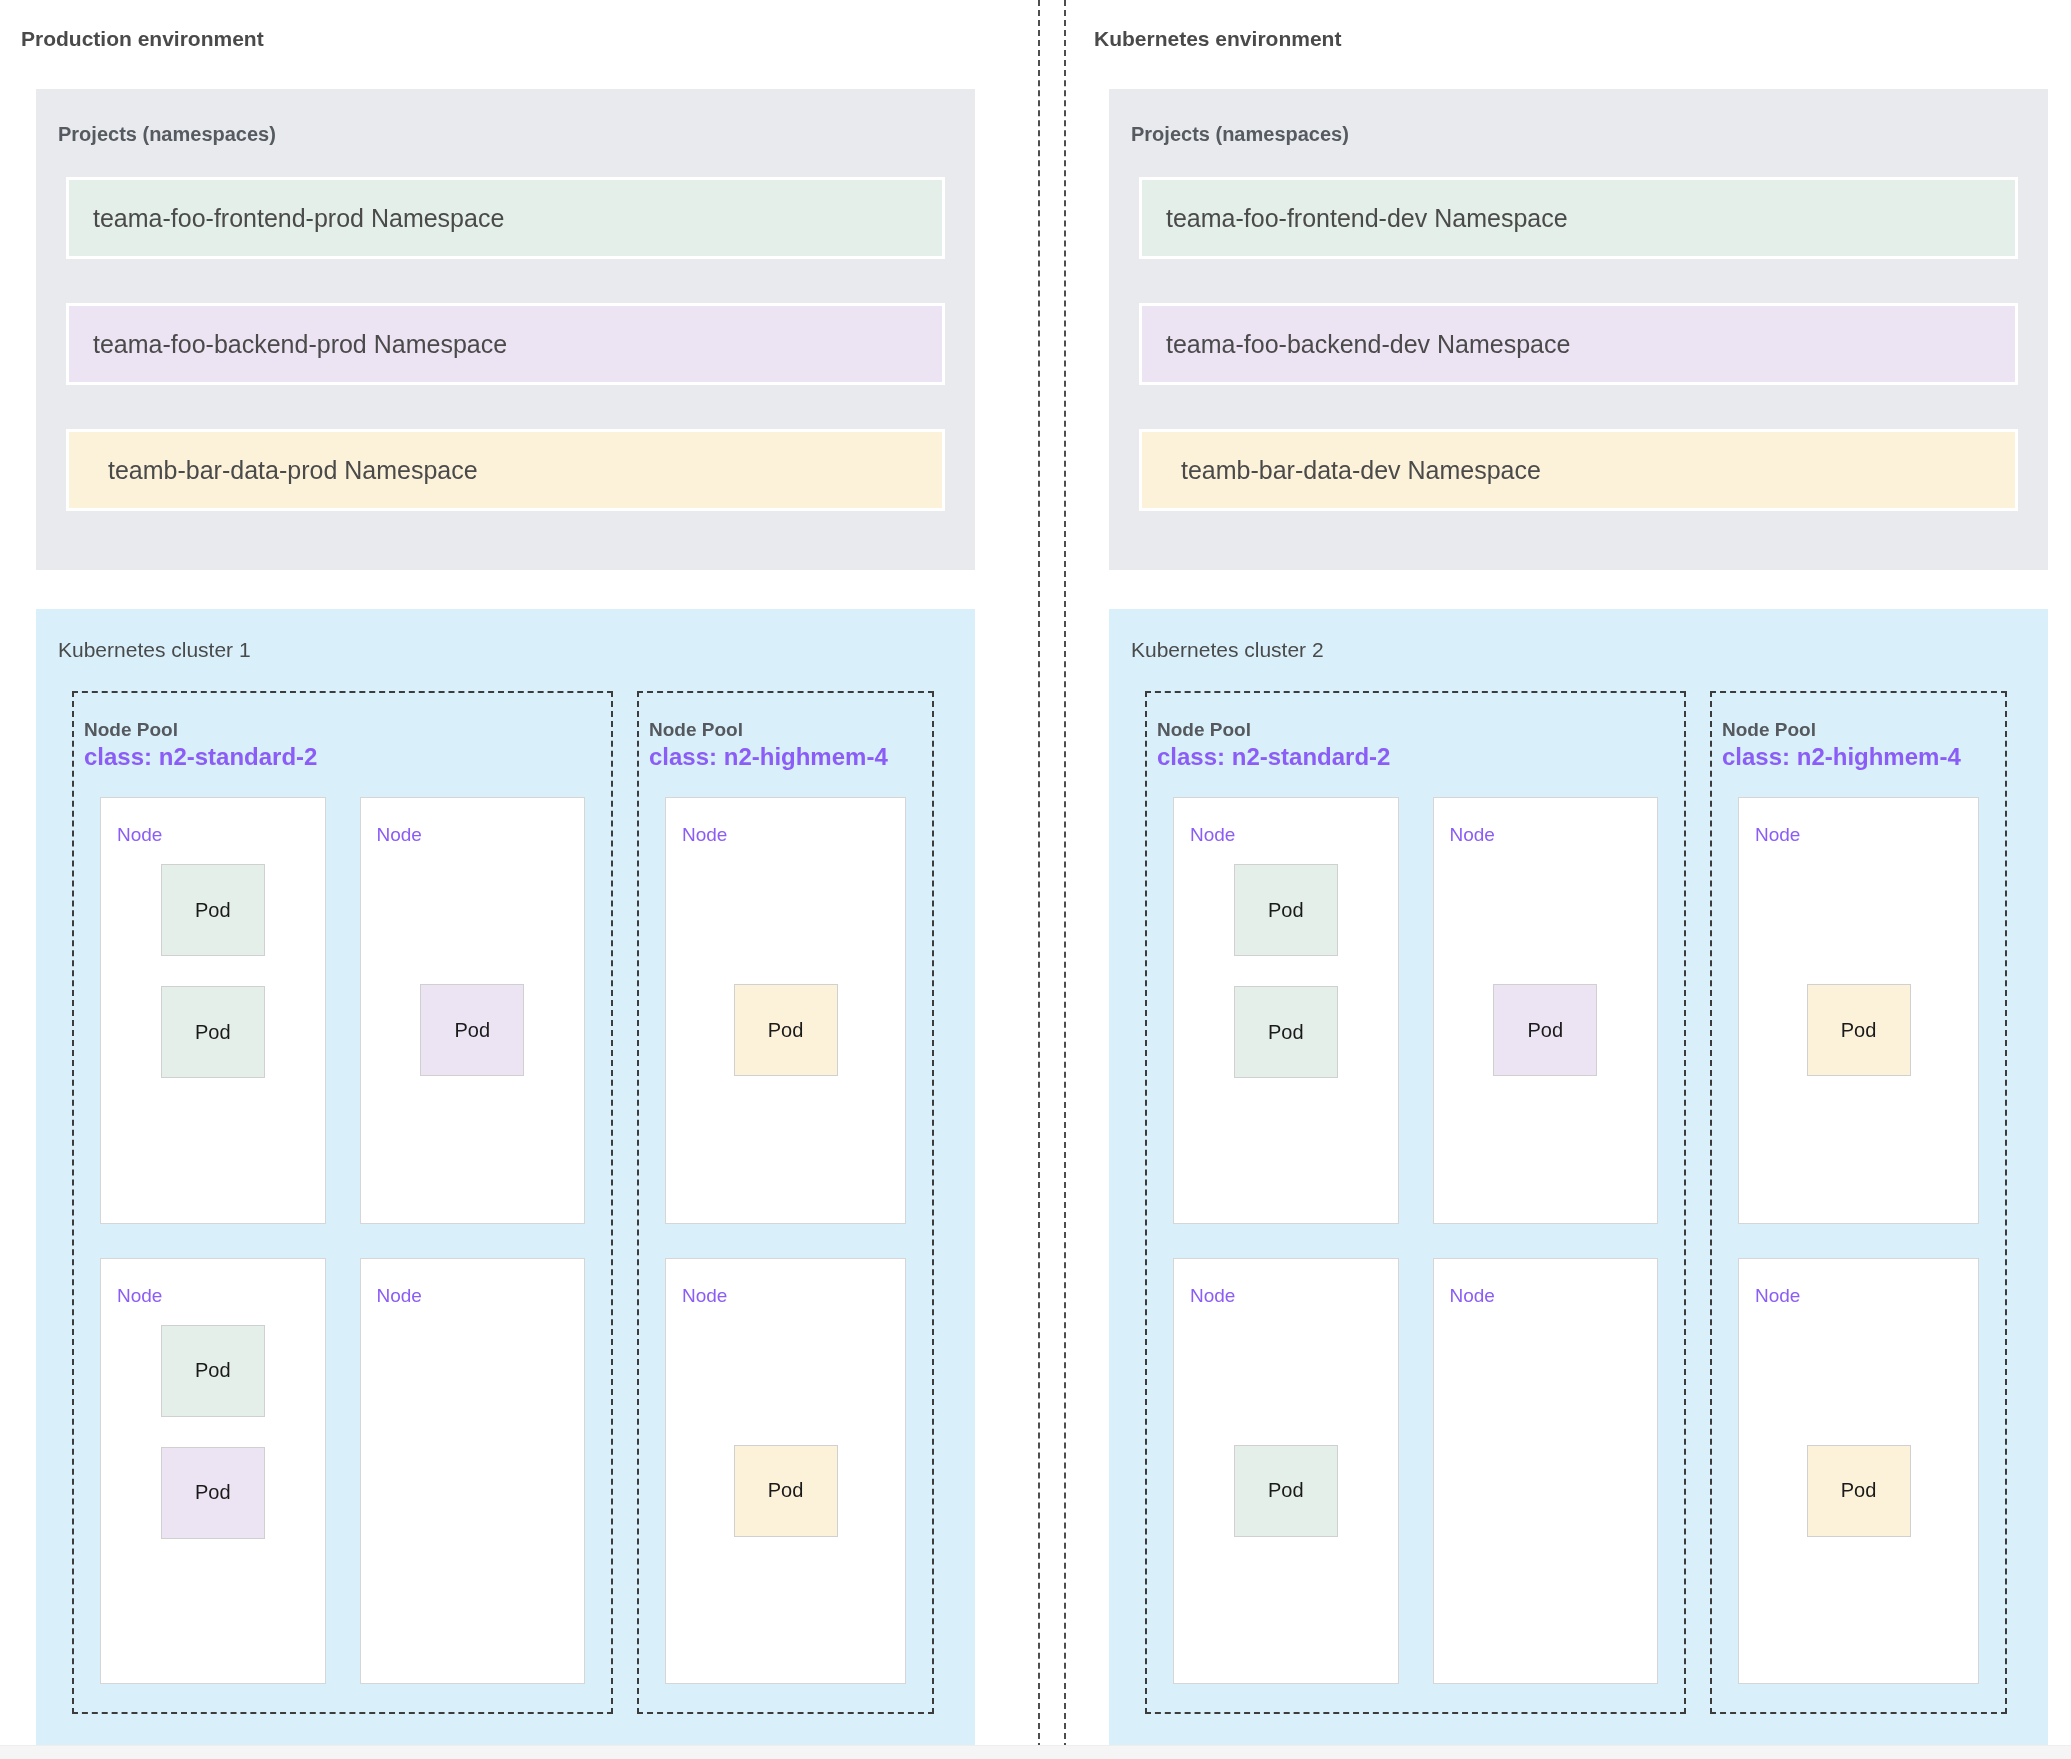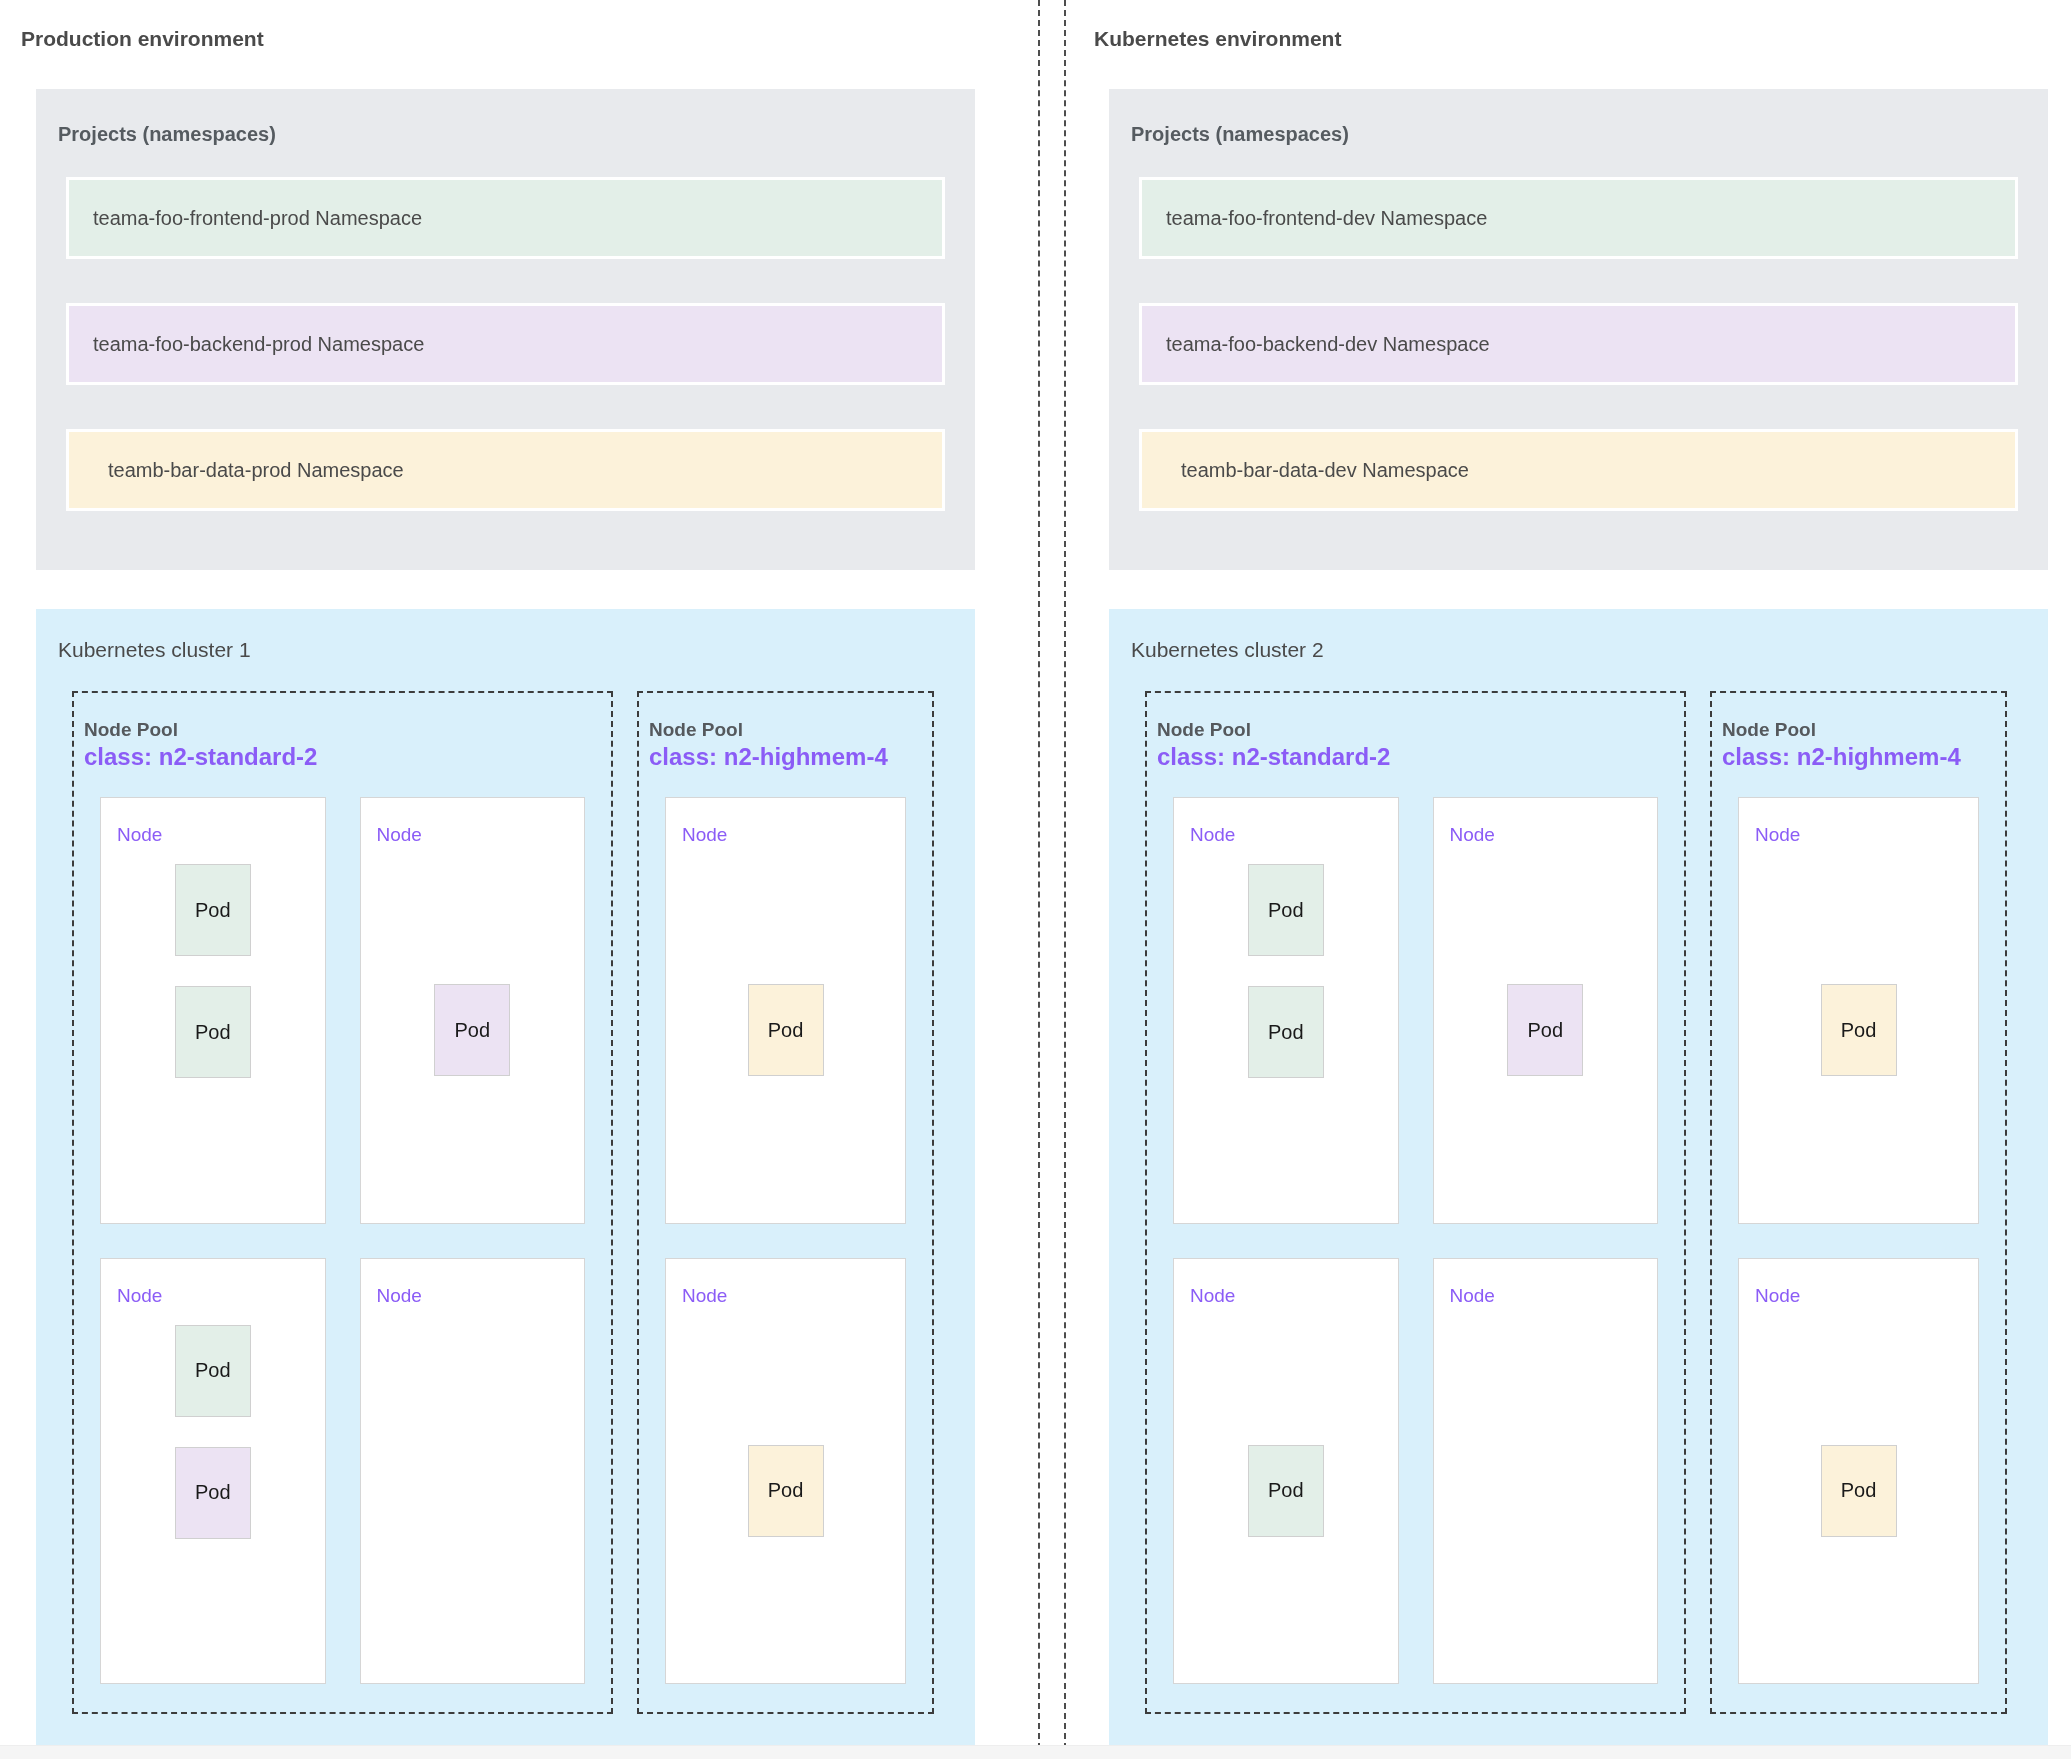--- a/index.html
+++ b/index.html
@@ -54,21 +54,21 @@
     position:absolute; top:34px; left:22px;
   }
 
   .ns-list{ position:absolute; top:88px; left:30px; right:30px; }
   .ns-box{
     box-sizing:border-box;
     height:82px;
     border:3px solid #ffffff;
     display:flex; align-items:center;
     padding-left:24px;
-    font-size:20px; color:#4a4a4a;
+    font-size:25px; color:#4a4a4a;
     margin-bottom:44px;
   }
   .ns-box:last-child{ margin-bottom:0; }
   .ns-green { background:#e3efe8; }
   .ns-purple{ background:#ece3f3; }
   .ns-yellow{ background:#fcf2da;padding-left:39px; }
 
   
   .cluster-panel{
     position:absolute;
@@ -126,21 +126,21 @@
     display:flex; flex-direction:column;
     align-items:center;
     gap:30px;
     padding:0 18px;
   }
   .pods.top   { justify-content:flex-start; padding-top:6px; }
   .pods.center{ justify-content:center; }
 
   .pod{
     box-sizing:border-box;
-    width:76px; height:92px;
+    width:104px; height:92px;
     border:1px solid #d0d0d0;
     display:flex; align-items:center; justify-content:center;
     font-size:20px; color:#1a1a1a;
     flex:none;
   }
   .pod-green { background:#e3efe8; }
   .pod-purple{ background:#ece3f3; }
   .pod-yellow{ background:#fcf2da; }
 </style>
 </head>

